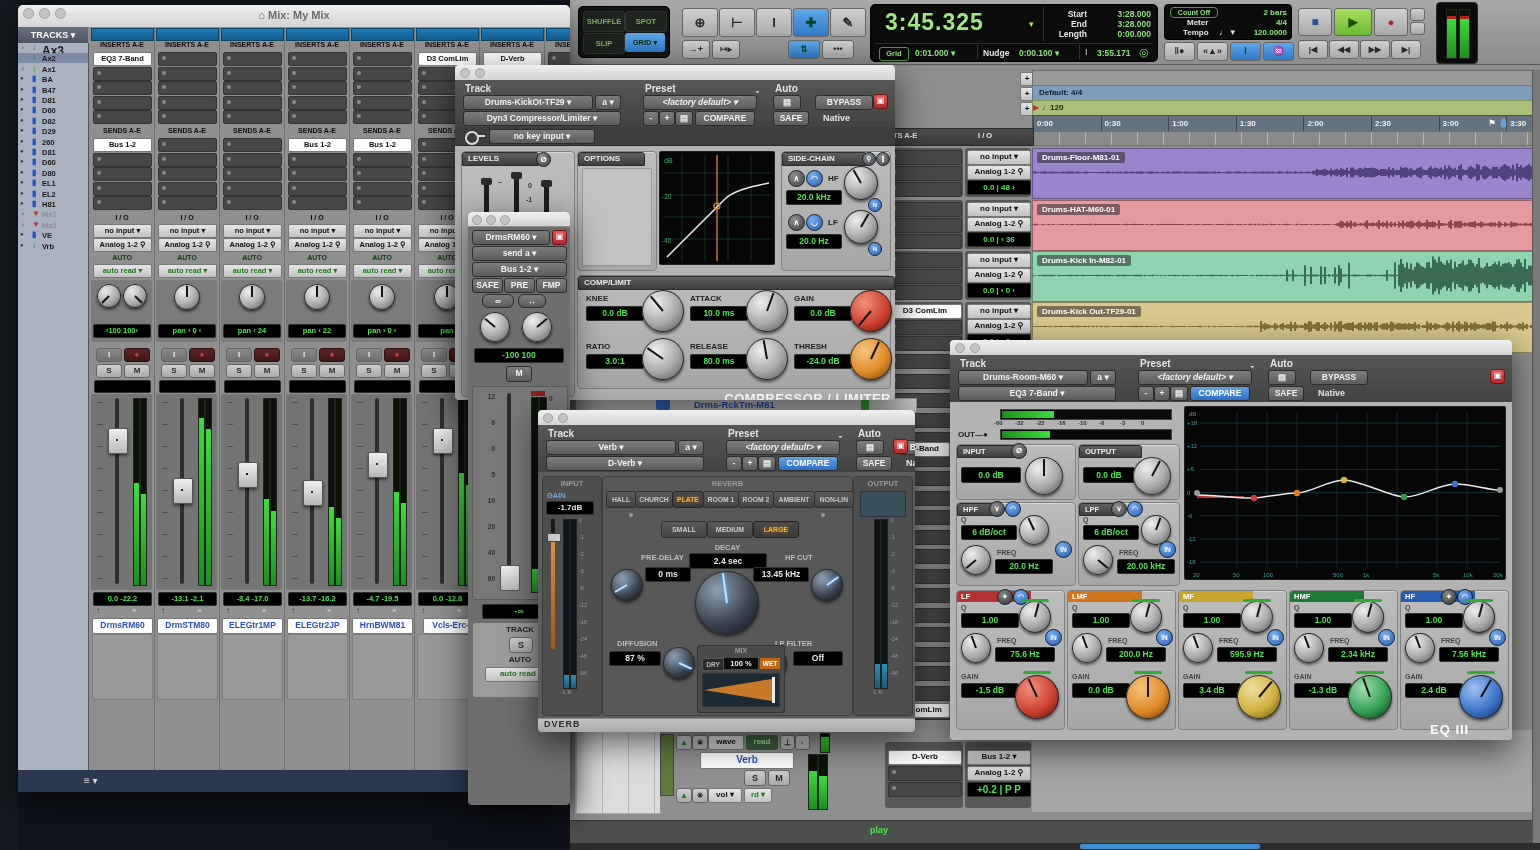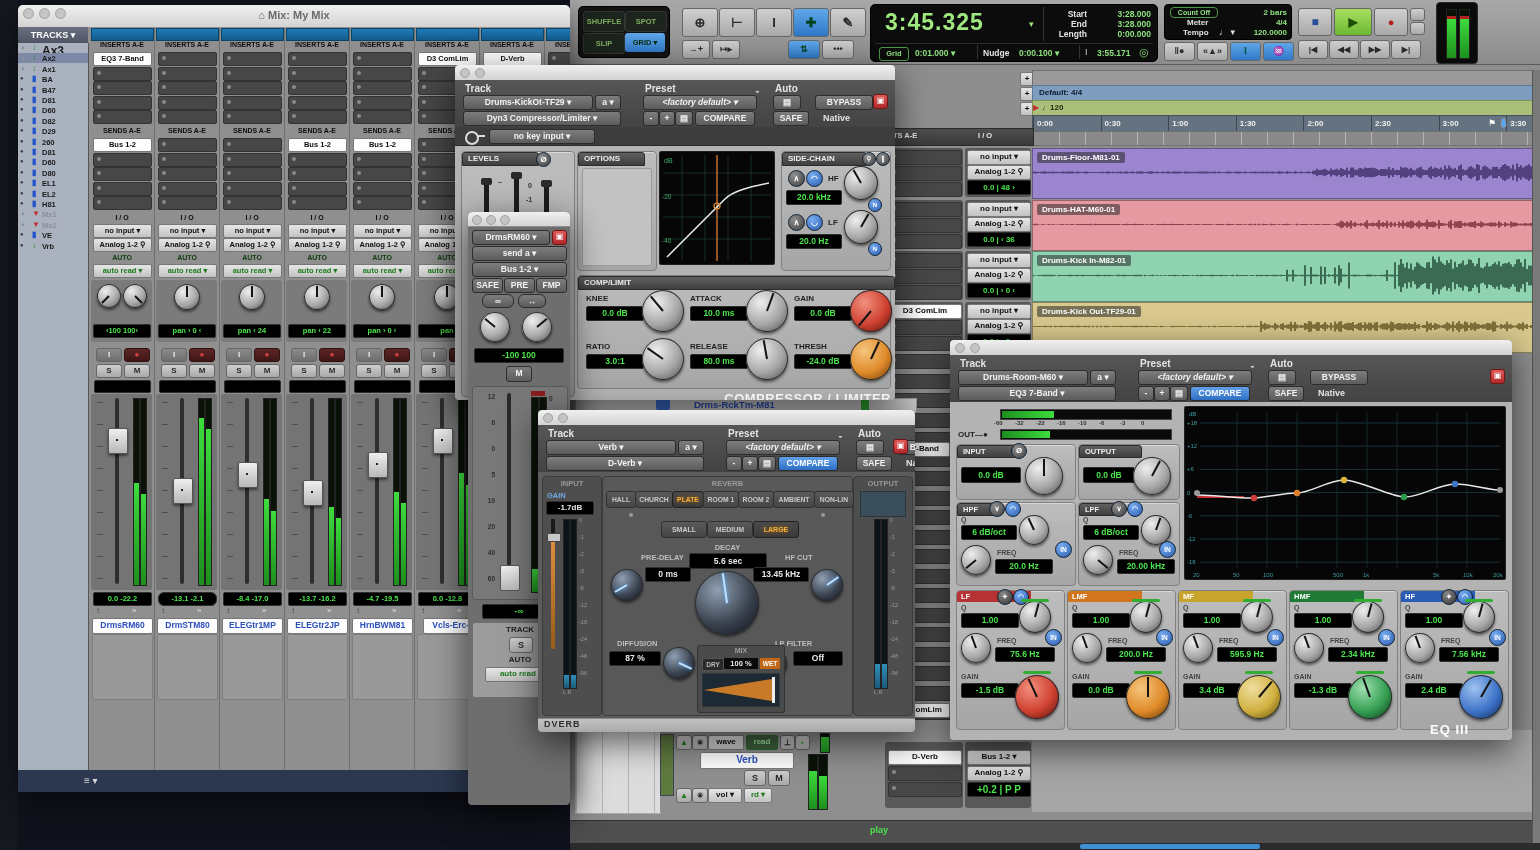--- a/index.html
+++ b/index.html
@@ -497,21 +497,21 @@
           <div class="abs" style="left: 24px; top: 4px; width: 4px; height: 186px; background: rgb(46, 46, 46); border-radius: 2px;"></div>
           <div class="abs" style="left: 17px; top: 84px; width: 18px; height: 24px; background: linear-gradient(rgb(239, 239, 239), rgb(184, 184, 184)); border: 1px solid rgb(85, 85, 85); border-radius: 2px; box-shadow: rgba(0, 0, 0, 0.5) 0px 2px 3px;"></div>
           <div class="abs" style="left: 25px; top: 95px; width: 2px; height: 2px; background: rgb(34, 34, 34);"></div>
           <div class="vmet" style="left: 42px; top: 4px; width: 5px; height: 186px;">
             <div class="vfill" style="height: 90%;"></div>
           </div>
           <div class="vmet" style="left: 49px; top: 4px; width: 5px; height: 186px;">
             <div class="vfill" style="height: 84%;"></div>
           </div>
         </div>
-        <div class="lcd" style="left: 3px; top: 564px; width: 57px; height: 12px; line-height: 12px; font-size: 7.5px; border-radius: 6px;">-13.1    -2.1</div>
+        <div class="lcd" style="left: 3px; top: 564px; width: 57px; height: 12px; line-height: 12px; font-size: 7.5px;">-13.1    -2.1</div>
         <div class="abs" style="left: 6px; top: 578px; font-size: 8px; color: rgb(63, 63, 63);">↕</div>
         <div class="abs" style="left: 42px; top: 578px; font-size: 8px; color: rgb(224, 224, 224);">»</div>
         <div class="plate white" style="left: 2px; top: 590px; width: 59px; height: 14px; line-height: 13px; font-size: 8.5px; color: rgb(43, 80, 189);">DrmSTM80</div>
         <div class="abs" style="left: 2px; top: 606px; width: 59px; height: 64px; background: rgb(153, 153, 153); border: 1px solid rgb(126, 126, 126); border-radius: 2px;"></div>
       </div>
       <div class="abs" style="left: 202px; top: 23px; width: 64px; height: 744px; background: rgb(143, 143, 143); border-right: 1px solid rgb(111, 111, 111);">
         <div class="abs" style="left: 1px; top: 0px; width: 61px; height: 11px; background: linear-gradient(rgb(30, 124, 184), rgb(19, 90, 138)); border: 1px solid rgb(12, 68, 104);"></div>
         <div class="mxlab" style="left: 0px; top: 13px; width: 64px;">INSERTS A-E</div>
         <div class="slot" style="left: 3px; top: 24px; width: 57px; height: 12px;"></div>
         <div class="slot" style="left: 3px; top: 38.6px; width: 57px; height: 12px;"></div>
@@ -1045,21 +1045,21 @@
           <div class="dbtn" style="left: 100px; top: 14px; width: 34px; height: 15px; line-height: 15px; font-size: 6.8px;">ROOM 1</div>
           <div class="dbtn" style="left: 135px; top: 14px; width: 34px; height: 15px; line-height: 15px; font-size: 6.8px;">ROOM 2</div>
           <div class="dbtn" style="left: 170px; top: 14px; width: 40px; height: 15px; line-height: 15px; font-size: 6.8px;">AMBIENT</div>
           <div class="dbtn" style="left: 211px; top: 14px; width: 38px; height: 15px; line-height: 15px; font-size: 6.8px;">NON-LIN</div>
           <div class="dbtn" style="left: 58px; top: 44px; width: 44px; height: 15px; line-height: 15px; font-size: 7px;">SMALL</div>
           <div class="dbtn" style="left: 104px; top: 44px; width: 44px; height: 15px; line-height: 15px; font-size: 7px;">MEDIUM</div>
           <div class="dbtn on" style="left: 150px; top: 44px; width: 44px; height: 15px; line-height: 15px; font-size: 7px;">LARGE</div>
           <div class="abs" style="left: 26px; top: 36px; width: 4px; height: 4px; border-radius: 50%; background: rgb(154, 154, 154);"></div>
           <div class="abs" style="left: 218px; top: 36px; width: 4px; height: 4px; border-radius: 50%; background: rgb(154, 154, 154);"></div>
           <div class="abs" style="left: 0px; top: 66px; width: 249px; text-align: center; font-size: 7.5px; font-weight: bold; color: rgb(189, 189, 189);">DECAY</div>
-          <div class="lcd lcdw" style="left: 86px; top: 76px; width: 76px; height: 14px; line-height: 14px;">5.6 sec</div>
+          <div class="lcd lcdw" style="left: 86px; top: 76px; width: 76px; height: 14px; line-height: 14px;">2.4 sec</div>
           <div class="knob kdark" style="left: 92px; top: 94px; width: 64px; height: 64px;">
             <i style="--a: -8deg;"></i>
           </div>
           <div class="abs" style="left: 38px; top: 76px; font-size: 7.5px; font-weight: bold; color: rgb(189, 189, 189);">PRE-DELAY</div>
           <div class="knob kdark" style="left: 8px; top: 92px; width: 32px; height: 32px;">
             <i style="--a: -120deg;"></i>
           </div>
           <div class="lcd lcdw" style="left: 42px; top: 90px; width: 44px; height: 13px; line-height: 13px;">0 ms</div>
           <div class="abs" style="left: 182px; top: 76px; font-size: 7.5px; font-weight: bold; color: rgb(189, 189, 189);">HF CUT</div>
           <div class="lcd lcdw" style="left: 150px; top: 90px; width: 54px; height: 13px; line-height: 13px;">13.45 kHz</div>

